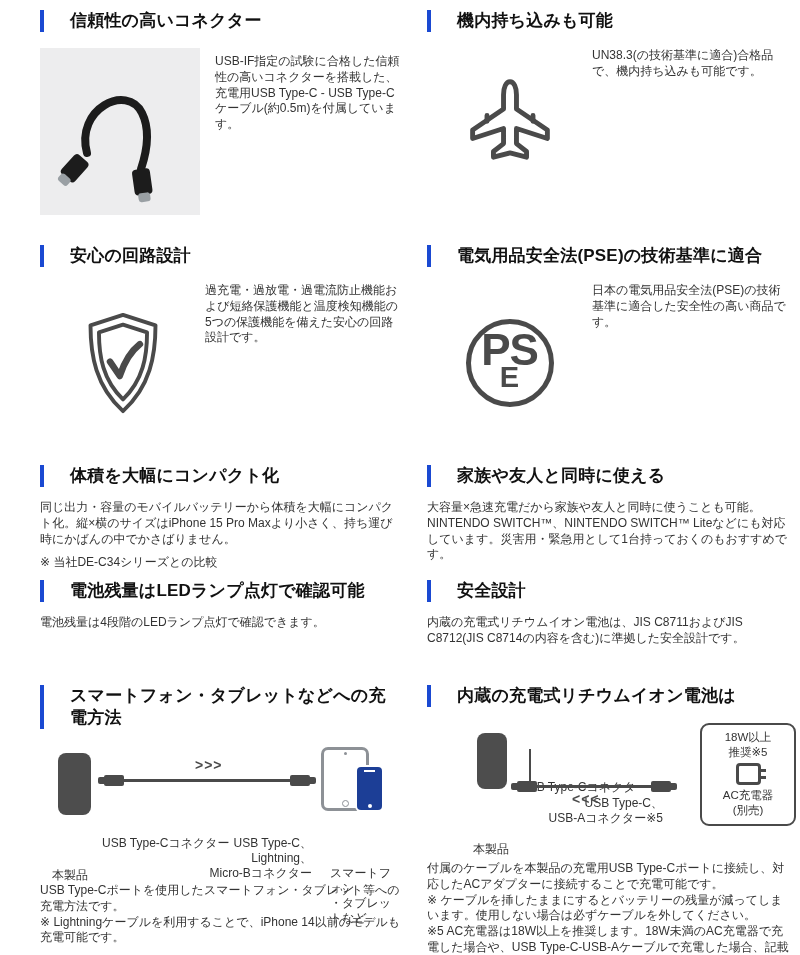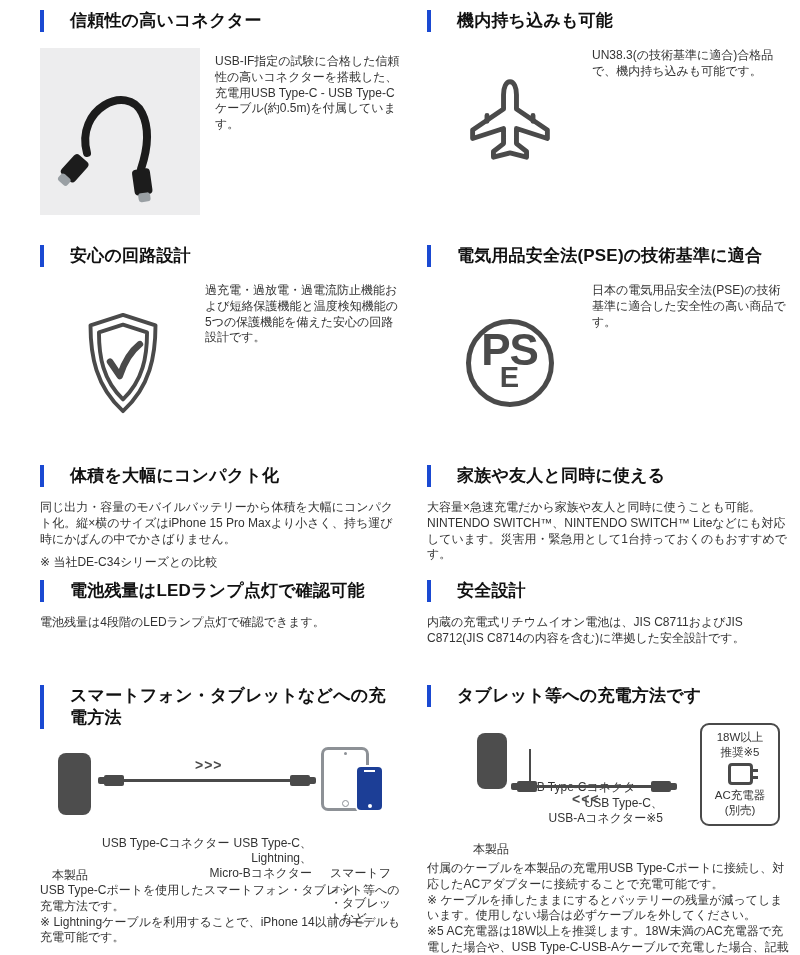--- a/index.html
+++ b/index.html
@@ -54,21 +54,21 @@
   .arrows{position:absolute;font-size:14px;font-weight:bold;color:var(--gray);letter-spacing:1px;}
   .vline{position:absolute;width:2px;background:var(--gray);}
   
   .tablet{position:absolute;width:48px;height:64px;background:#fff;border:3px solid #8d9196;border-radius:7px;}
   .tablet::before{content:"";position:absolute;left:50%;top:2px;width:3px;height:3px;margin-left:-1px;border-radius:50%;background:#8d9196;}
   .tablet::after{content:"";position:absolute;left:50%;bottom:1px;width:5px;height:5px;margin-left:-3px;border-radius:50%;border:1px solid #8d9196;}
   .phone{position:absolute;width:25px;height:43px;background:#1c3e96;border-radius:4px;box-shadow:0 0 0 2px #fff;}
   .phone::before{content:"";position:absolute;left:7px;top:3px;width:11px;height:2px;background:#fff;}
   .phone::after{content:"";position:absolute;left:50%;bottom:2px;width:4px;height:4px;margin-left:-2px;border-radius:50%;background:#fff;}
   
-  .acbox{position:absolute;width:80px;border:2px solid var(--gray);border-radius:9px;padding:5px 2px 6px;
+  .acbox{position:absolute;width:96px;border:2px solid var(--gray);border-radius:9px;padding:5px 2px 6px;
          text-align:center;font-size:11.5px;line-height:1.3;color:var(--body);}
   .charger{width:25px;height:22px;border:3px solid var(--gray);border-radius:4px;background:#fff;margin:3px auto 3px;position:relative;}
   .charger::before,.charger::after{content:"";position:absolute;right:-8px;width:8px;height:3px;background:var(--gray);}
   .charger::before{top:3px;}
   .charger::after{bottom:3px;}
   .foot{margin-top:8px;}
   svg{display:block;}
 </style>
 </head>
 <body>
@@ -187,21 +187,21 @@
         <div class="lbl" style="left:290px;top:76px;">スマートフォン
 ・タブレットなど</div>
       </div>
       <div class="foot">
         <div class="body-text">USB Type-Cポートを使用したスマートフォン・タブレット等への充電方法です。</div>
         <div class="note">※ Lightningケーブルを利用することで、iPhone 14以前のモデルも充電可能です。</div>
       </div>
     </section>
 
     <section>
-      <h2 class="sec-title">タブレット等への充電方法です</h2>
+      <h2 class="sec-title">内蔵の充電式リチウムイオン電池は</h2>
       <div class="diagram">
         <div class="battery" style="left:50px;top:12px;width:30px;height:56px;"></div>
         <div class="lbl" style="left:46px;top:74px;">本製品</div>
         <div class="lbl" style="left:93px;top:12px;">USB Type-Cコネクター</div>
         <div class="vline" style="left:102px;top:28px;height:32px;"></div>
         <div class="lbl right" style="right:127px;top:28px;">USB Type-C、
 USB-Aコネクター※5</div>
         <div class="cableline" style="left:96px;top:64px;width:148px;"></div>
         <div class="plug tip-left" style="left:90px;top:60px;"></div>
         <div class="plug tip-right" style="left:224px;top:60px;"></div>

